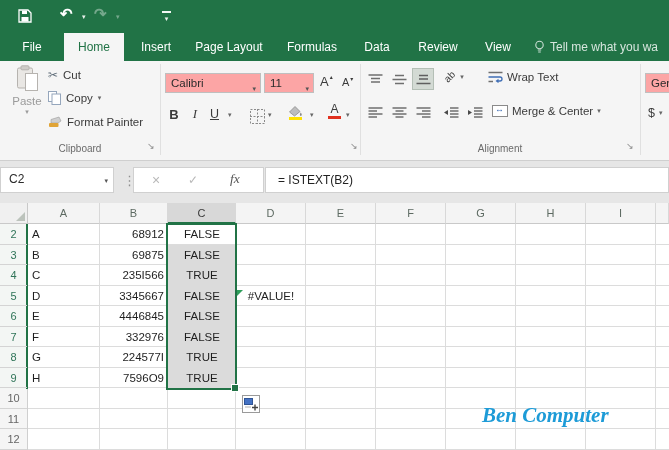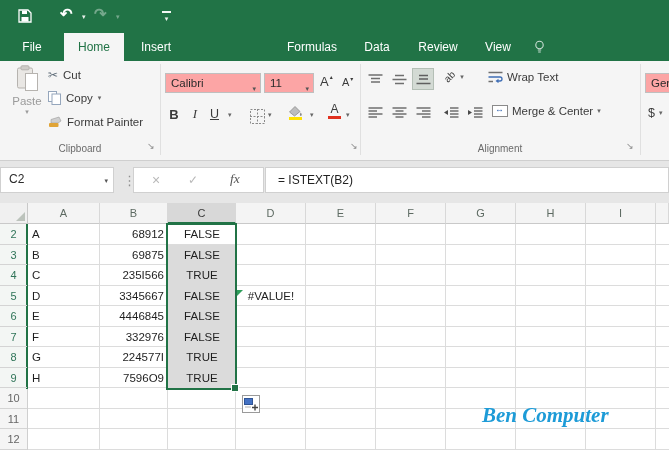--- a/index.html
+++ b/index.html
@@ -105,29 +105,31 @@
     <div class="qat-btn" style="left:162px;top:11px;">
       <div class="qat-bar"></div>
       <div class="ddw" style="text-align:center;">▾</div>
     </div>
   </div>
 
   <div class="tabrow">
     <div class="tab" style="left:8px;width:48px;">File</div>
     <div class="tab active" style="left:64px;width:60px;">Home</div>
     <div class="tab" style="left:128px;width:56px;">Insert</div>
+    <div class="tab" style="left:184px;width:90px;">Page Layout</div>
     <div class="tab" style="left:276px;width:72px;">Formulas</div>
     <div class="tab" style="left:352px;width:50px;">Data</div>
     <div class="tab" style="left:406px;width:64px;">Review</div>
     <div class="tab" style="left:474px;width:48px;">View</div>
     <div class="tellme">
       <svg width="11" height="15" viewBox="0 0 11 15">
         <circle cx="5.5" cy="5" r="3.7" fill="none" stroke="#cde0d6" stroke-width="1.1"></circle>
         <path d="M3.8 10 h3.4 M4.2 12 h2.6" stroke="#cde0d6" stroke-width="1.1"></path>
       </svg>
+      <span>Tell me what you wa</span>
     </div>
   </div>
 
   <div class="ribbon">
     <div class="vsep" style="left:160px;"></div>
     <div class="vsep" style="left:360px;"></div>
     <div class="vsep" style="left:640px;"></div>
 
     <div class="paste">
       <svg width="23" height="27" viewBox="0 0 23 27">

